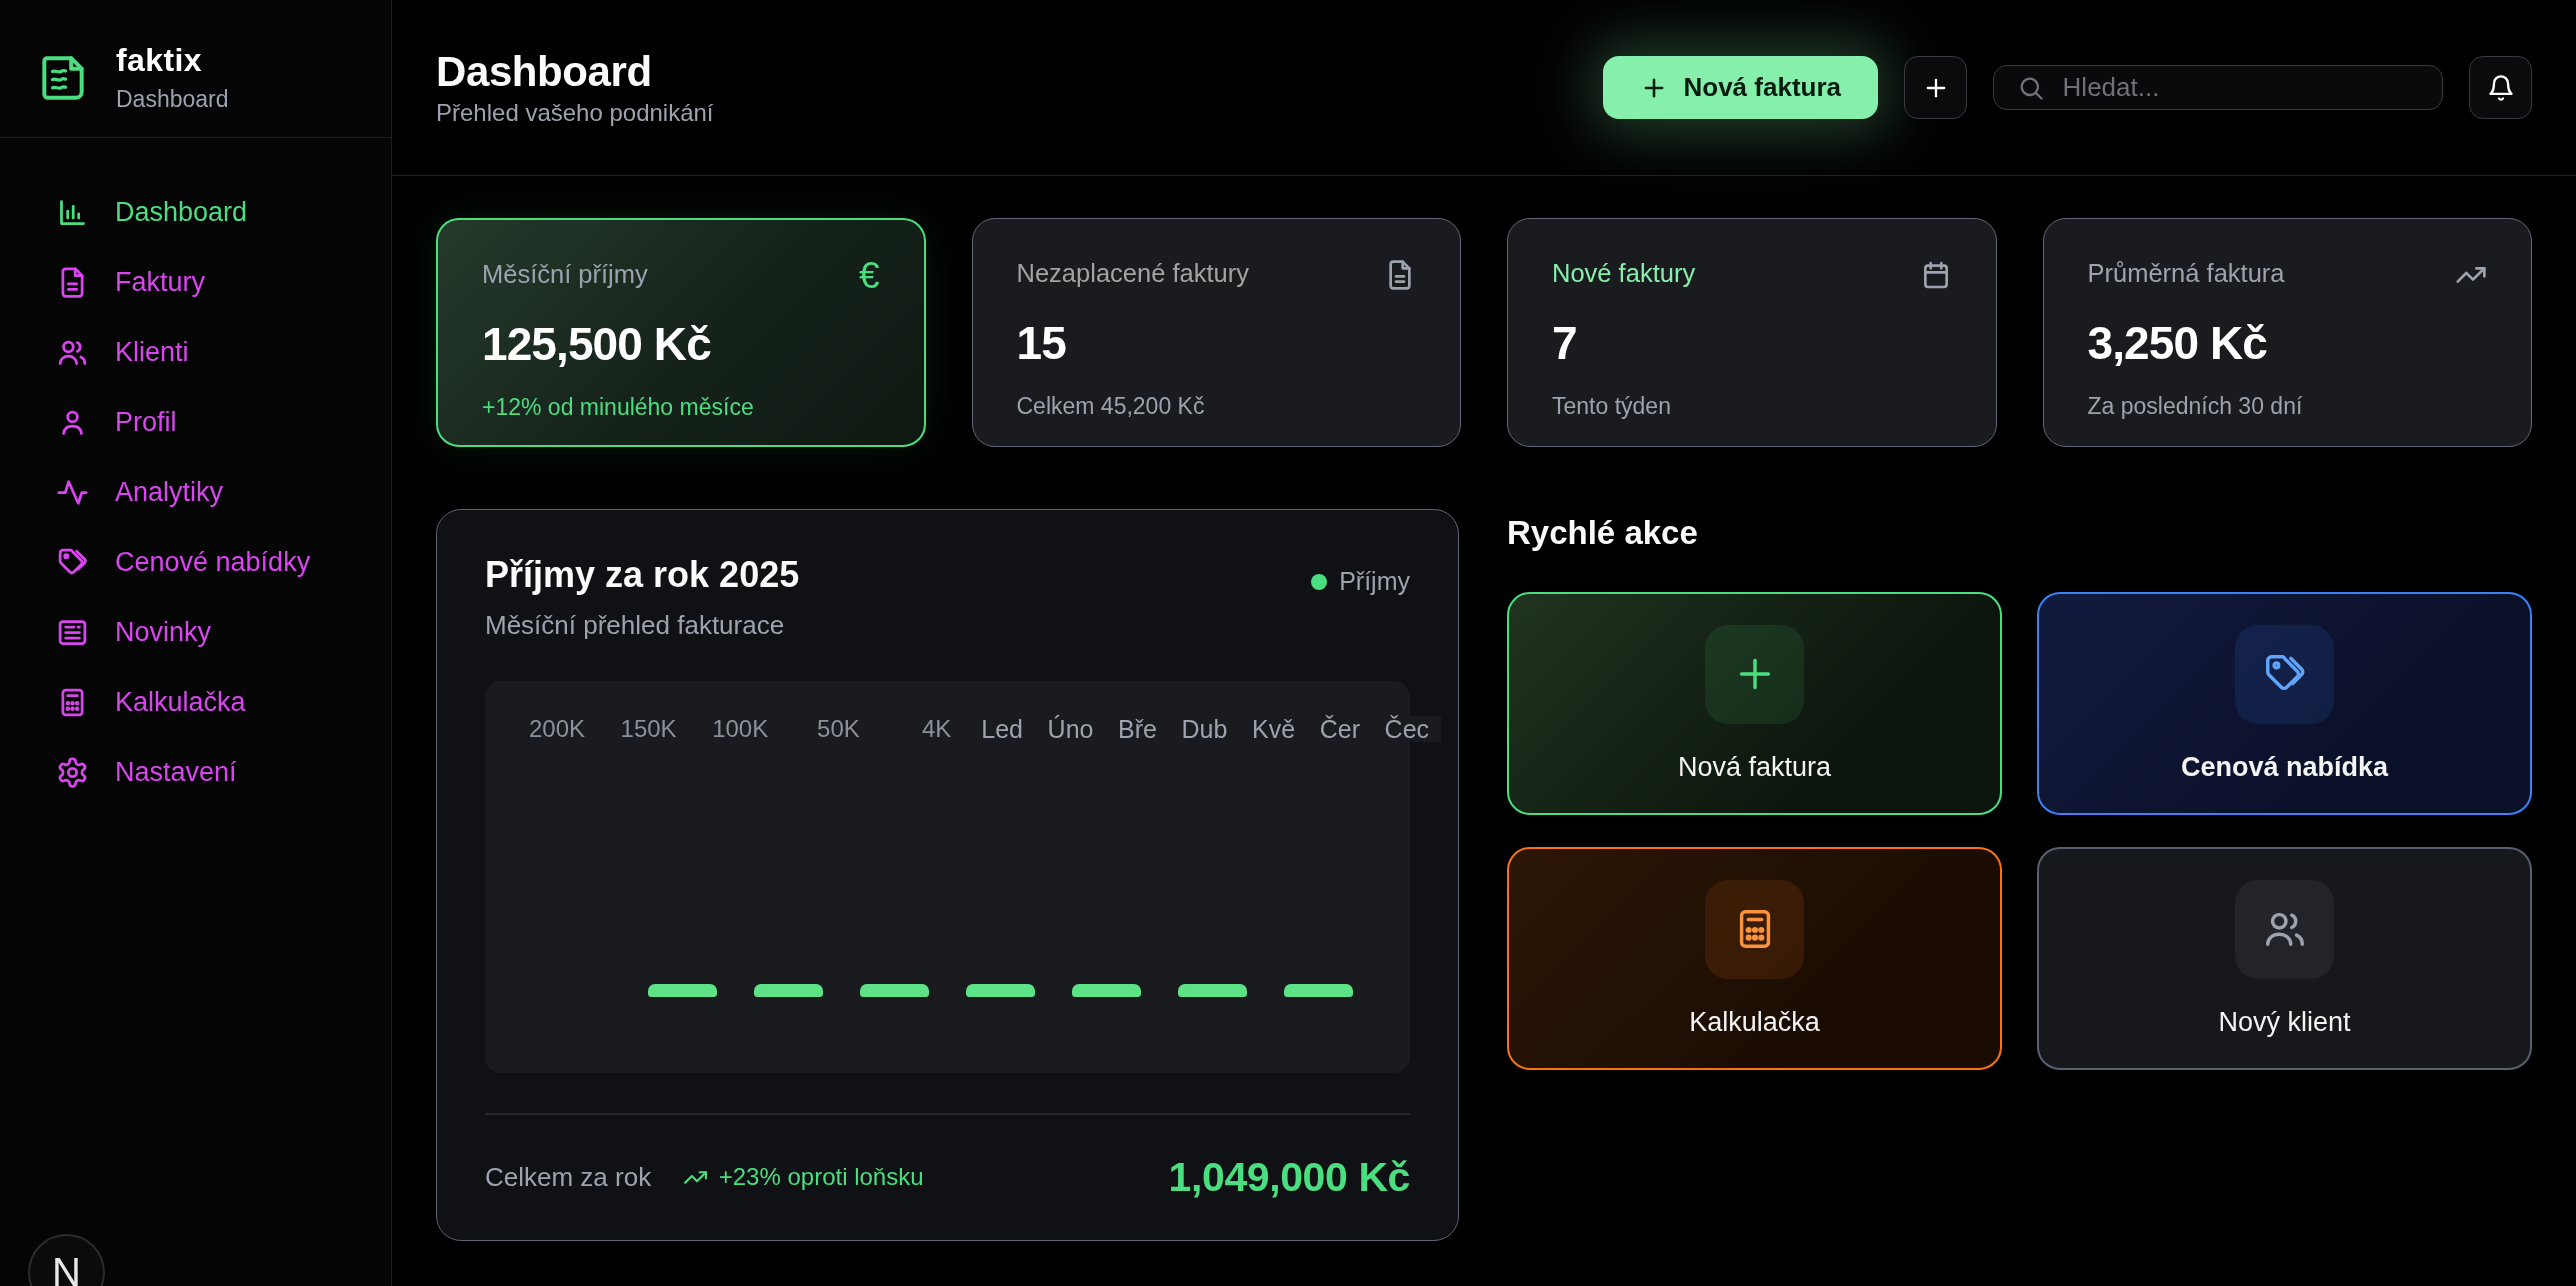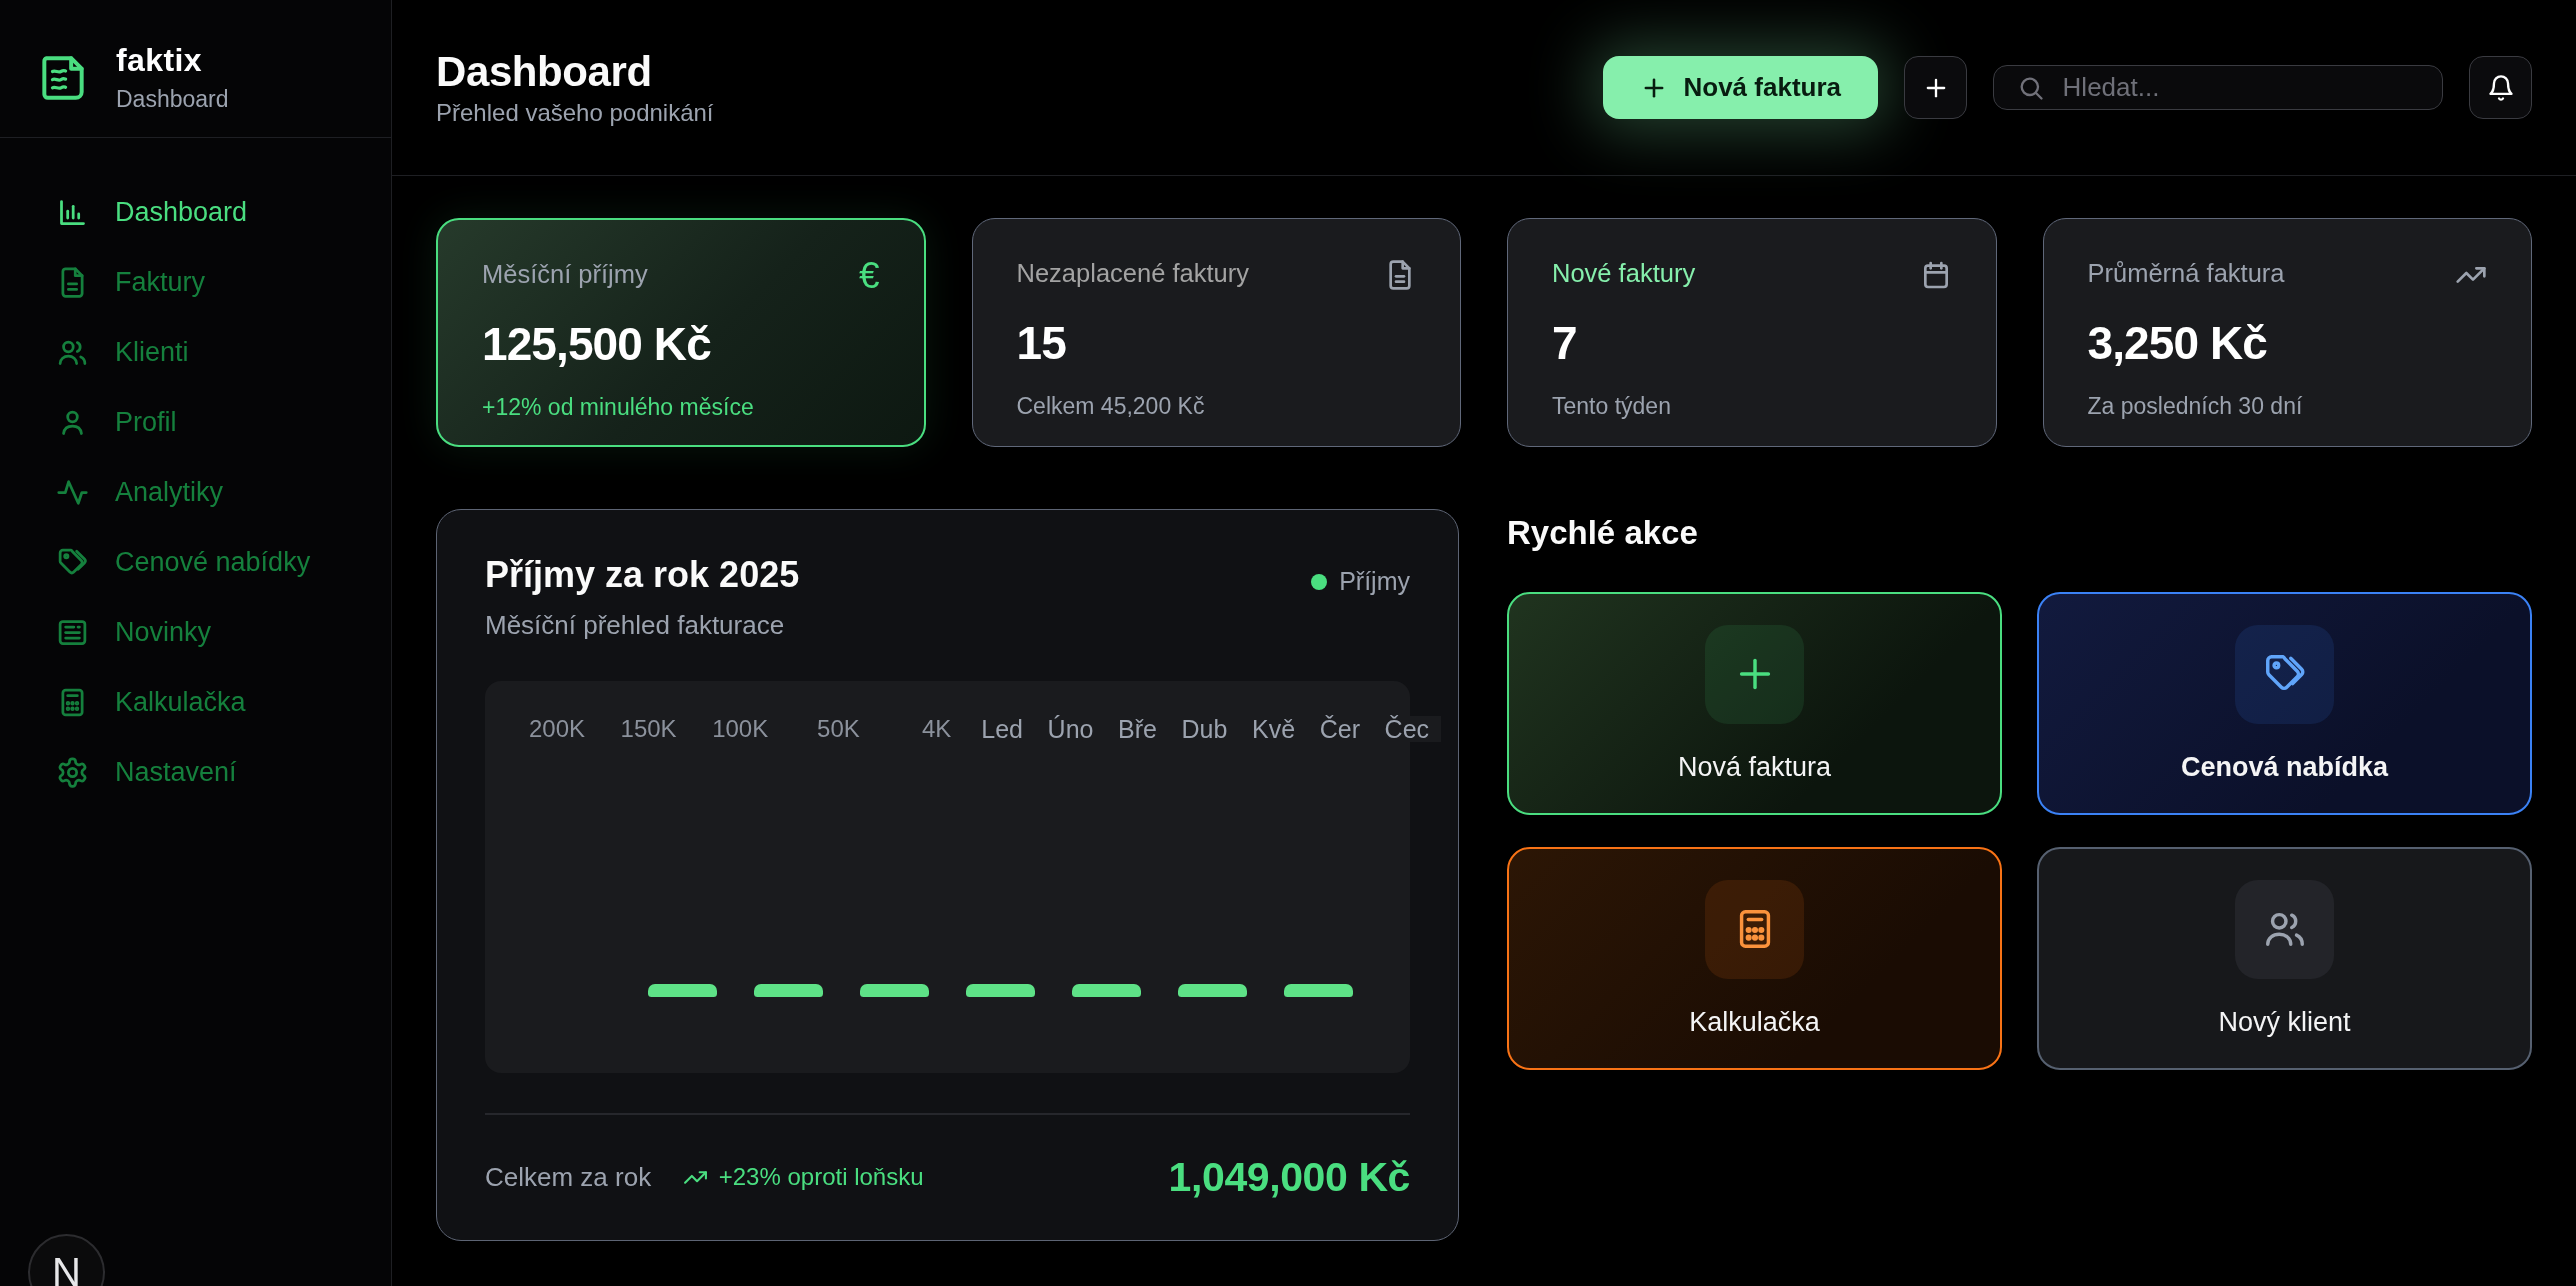--- a/index.html
+++ b/index.html
@@ -19,21 +19,21 @@
   }
   .brand { display: flex; align-items: center; gap: 25px; padding: 42px 35px 24px 35px; border-bottom: 1.8px solid #1e1f23; }
   .brand-icon { width: 56px; height: 60px; color: #4ade80; flex: none; }
   .brand-icon svg { width: 100%; height: 100%; }
   .brand-name { font-size: 32px; font-weight: 700; color: #fff; letter-spacing: 0.4px; }
   .brand-sub { font-size: 23px; color: #9ca3af; margin-top: 7px; }
   .nav { padding: 39px 0; display: flex; flex-direction: column; }
   .nav-item {
     display: flex; align-items: center; gap: 26px;
     height: 70px; padding: 0 26px 0 56px;
-    color: #15803d; font-size: 27px; cursor: pointer;
+    color: #d946ef; font-size: 27px; cursor: pointer;
   }
   .nav-item.active { color: #4ade80; }
   .nav-icon { width: 33px; height: 33px; flex: none; display: flex; }
   .nav-icon svg { width: 33px; height: 33px; }
 
   .next-badge {
     position: absolute; left: 28px; bottom: -25px;
     width: 77px; height: 77px; border-radius: 50%;
     background: #0b0b0c; border: 2.6px solid #2c2c2f;
     display: flex; align-items: center; justify-content: center;

